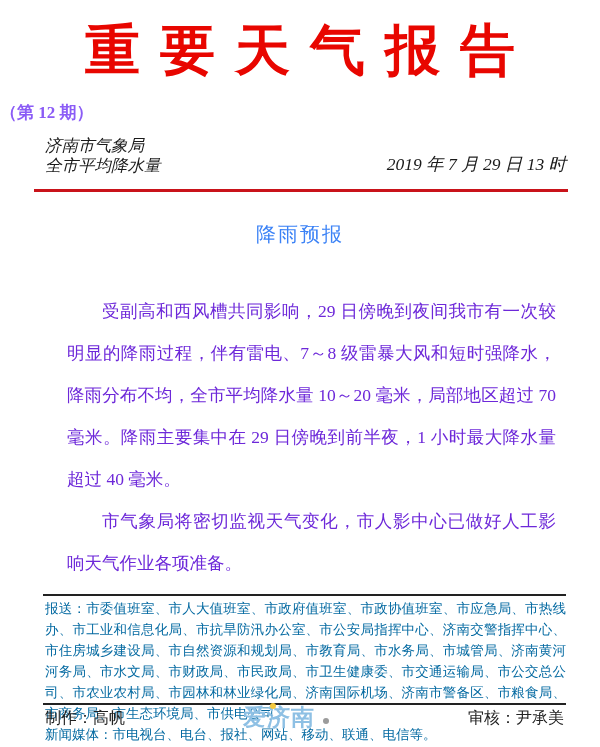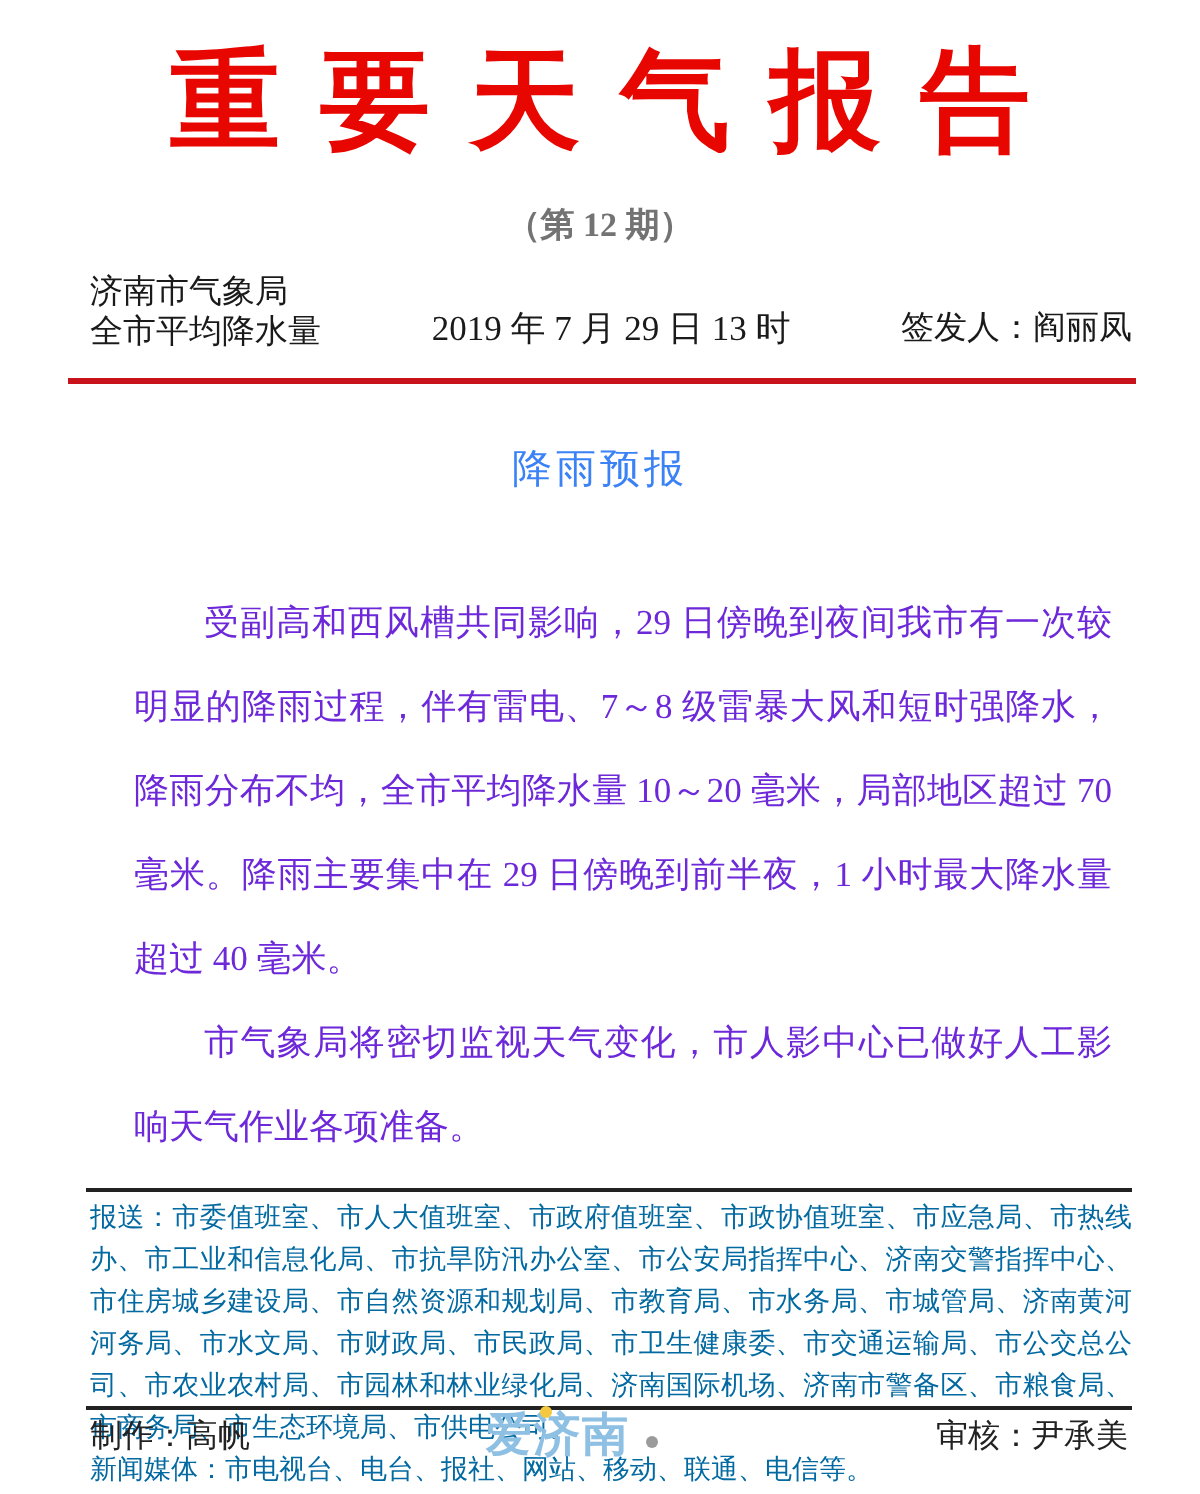--- a/index.html
+++ b/index.html
@@ -22,31 +22,31 @@
     line-height: 66px;
     font-weight: bold;
     color: #e80600;
     letter-spacing: 20px;
     padding-left: 20px; 
     white-space: nowrap;
   }
   .issue-no {
     position: absolute;
     top: 101px; left: 0; right: 0;
-    text-align: center;
     font-size: 17px;
     font-weight: bold;
-    color: #737373;
+    color: #8b5cf6;
   }
   .info-row {
     position: absolute;
     top: 132px; left: 45px; right: 34px;
     display: flex;
     justify-content: space-between;
     align-items: flex-end;
+    font-style: italic;
   }
   .org-block { font-size: 16.5px; line-height: 19.5px; white-space: nowrap; }
   .date-text { font-size: 17.5px; line-height: 20px; white-space: nowrap; padding-bottom: 1px; margin-top: 22px; }
   .signer-text { font-size: 16.5px; line-height: 20px; white-space: nowrap; padding-bottom: 1px; }
   .red-rule {
     position: absolute;
     top: 189px; left: 34px; right: 32px;
     height: 3px;
     background: #c9131a;
   }
@@ -138,21 +138,20 @@
   <div class="doc-title">重要天气报告</div>
 
   <div class="issue-no">（第 12 期）</div>
 
   <div class="info-row">
     <div class="org-block">
       <div>济南市气象局</div>
       <div>全市平均降水量</div>
     </div>
     <div class="date-text">2019 年 7 月 29 日 13 时</div>
-    <div class="signer-text">签发人：阎丽凤</div>
   </div>
 
   <div class="red-rule"></div>
 
   <div class="report-heading">降雨预报</div>
 
   <div class="report-body">
     <p>受副高和西风槽共同影响，29 日傍晚到夜间我市有一次较明显的降雨过程，伴有雷电、7～8 级雷暴大风和短时强降水，降雨分布不均，全市平均降水量 10～20 毫米，局部地区超过 70 毫米。降雨主要集中在 29 日傍晚到前半夜，1 小时最大降水量超过 40 毫米。</p>
     <p>市气象局将密切监视天气变化，市人影中心已做好人工影响天气作业各项准备。</p>
   </div>

